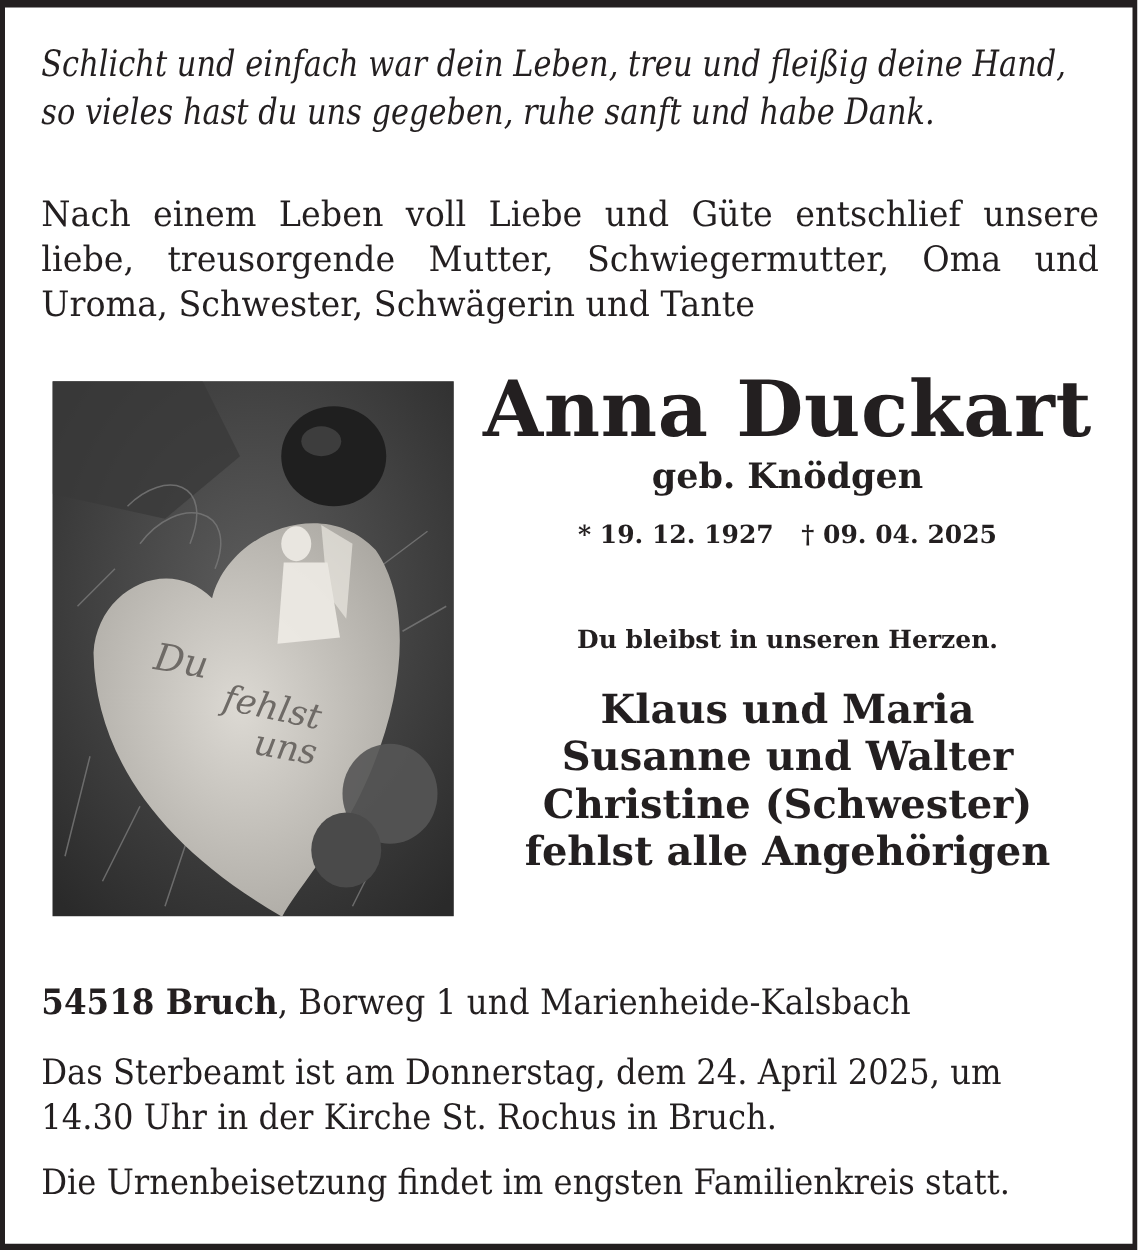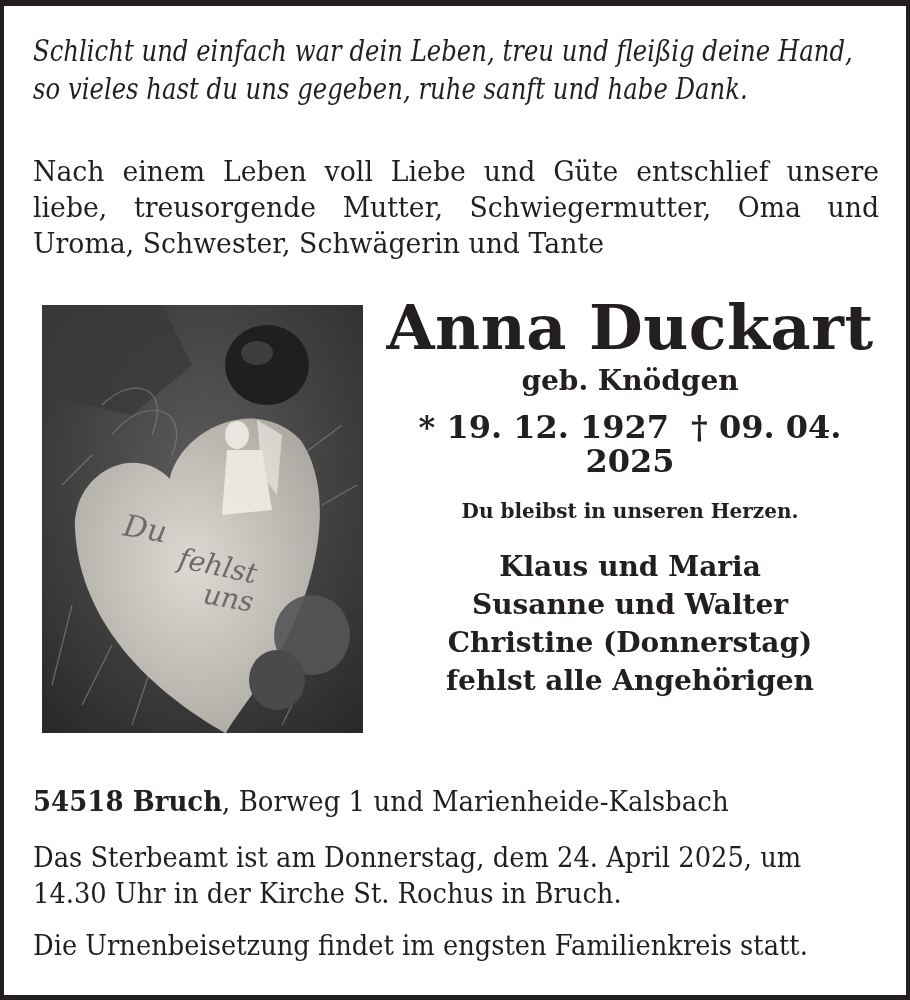--- a/index.html
+++ b/index.html
@@ -28,24 +28,24 @@
 
     .photo {
       left: 42px; top: 305px; width: 321px; height: 428px;
       background: #4a4a4a; overflow: hidden;
     }
     .photo svg { display: block; }
 
     .right { left: 380px; width: 500px; text-align: center; font-weight: bold; }
     .name { top: 290px; font-size: 62px; line-height: 76px; font-weight: bold; letter-spacing: 0.5px; }
     .maiden { top: 364px; font-size: 28px; line-height: 34px; }
-    .dates { top: 410px; font-size: 32px; line-height: 34px; }
+    .dates { top: 410px; font-size: 20px; line-height: 34px; }
     .dates .gap { display: inline-block; width: 22px; }
     .quote { top: 494px; font-size: 20px; line-height: 34px; }
-    .family { top: 548px; font-size: 28px; line-height: 38px; }
+    .family { top: 548px; font-size: 32px; line-height: 38px; }
     .family span { display: block; }
 
     .addr { left: 33px; top: 784px; font-size: 28px; line-height: 36px;
       transform: scaleX(0.93); transform-origin: left top; white-space: nowrap; }
     .addr b { font-weight: bold; }
     .service { left: 33px; top: 840px; width: 920px; font-size: 28px; line-height: 36px;
       transform: scaleX(0.92); transform-origin: left top; }
     .service span { display: block; white-space: nowrap; }
     .urn { left: 33px; top: 928px; font-size: 28px; line-height: 36px;
       transform: scaleX(0.92); transform-origin: left top; white-space: nowrap; }
@@ -106,21 +106,21 @@
 
 <div class="abs serif right name">Anna Duckart</div>
 <div class="abs serif right maiden">geb. Knödgen</div>
 <div class="abs serif right dates">
   <span>* 19. 12. 1927</span><span class="gap"></span><span>† 09. 04. 2025</span>
 </div>
 <div class="abs serif right quote">Du bleibst in unseren Herzen.</div>
 <div class="abs serif right family">
   <span>Klaus und Maria</span>
   <span>Susanne und Walter</span>
-  <span>Christine (Donnerstag)</span>
+  <span>Christine (Schwester)</span>
   <span>fehlst alle Angehörigen</span>
 </div>
 
 <div class="abs serif addr">
   <b>54518 Bruch</b><span>, Borweg 1 und Marienheide-Kalsbach</span>
 </div>
 
 <div class="abs serif service">
   <span>Das Sterbeamt ist am Donnerstag, dem 24. April 2025, um</span>
   <span>14.30 Uhr in der Kirche St. Rochus in Bruch.</span>

